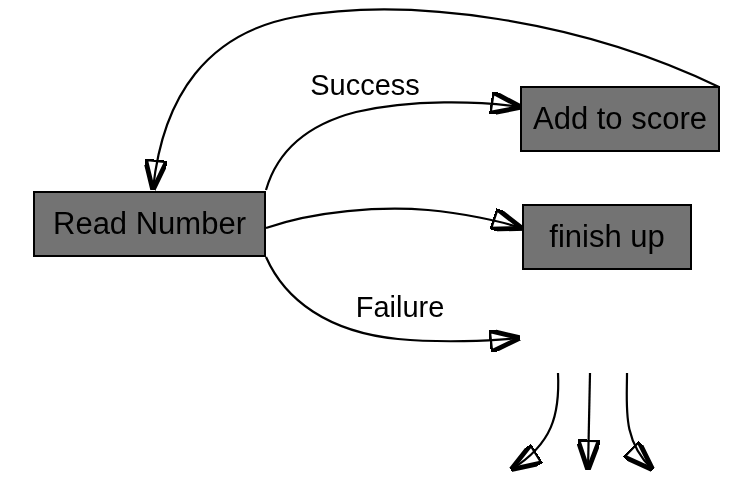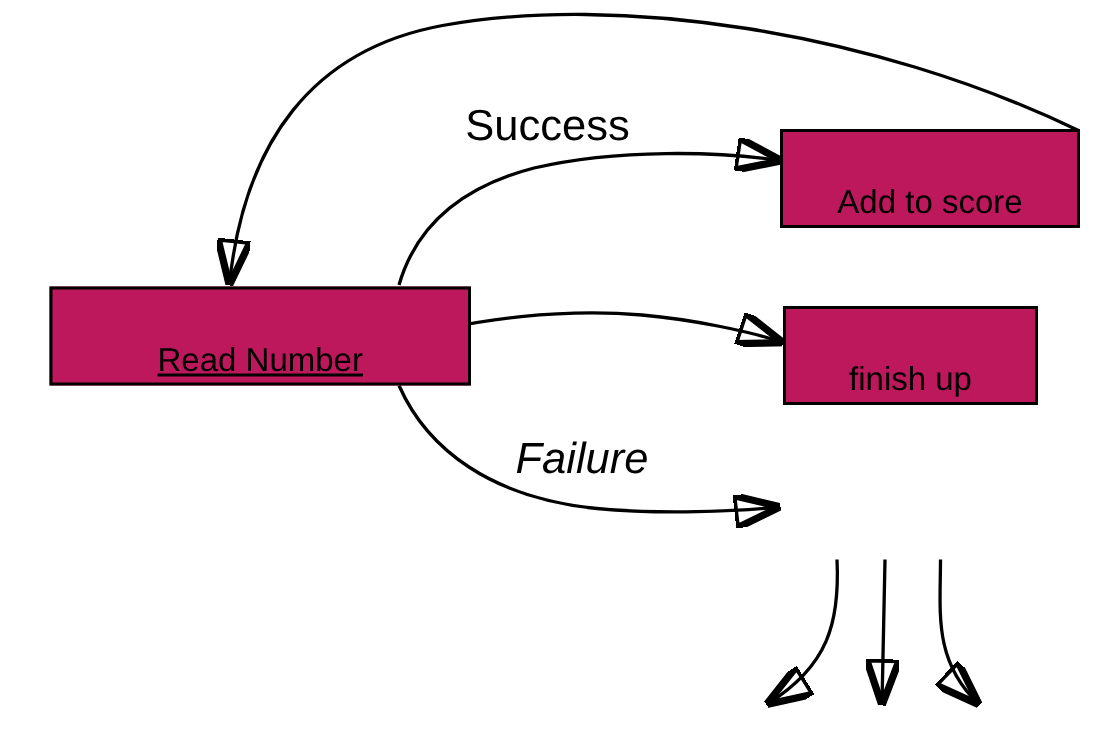--- a/index.html
+++ b/index.html
@@ -15,44 +15,44 @@
   .edges-svg {
     position: absolute;
     left: 0; top: 0;
     width: 736px; height: 493px;
   }
   .edges-svg path { fill: none; stroke: #000000; stroke-width: 2.2; }
   .node {
     position: absolute;
     box-sizing: border-box;
     border: 2.3px solid #000000;
-    background: #be185d;
+    background: #737373;
     display: flex;
     align-items: center;
-    justify-content: flex-end;
+    justify-content: center;
     flex-direction: column;
-    font-size: 22px;
+    font-size: 31px;
     line-height: 30px;
     text-align: center;
     white-space: nowrap;
   }
-  #node-read-number { left: 33px;  top: 191px; width: 281px; height: 66px; text-decoration: underline; }
+  #node-read-number { left: 33px;  top: 191px; width: 233px; height: 66px; }
   #node-add-to-score{ left: 520px; top: 86px;  width: 200px; height: 66px; }
   #node-finish-up   { left: 522px; top: 204px; width: 170px; height: 66px; }
   #node-clear-cin   { left: 520px; top: 307px; width: 174px; height: 67px; }
   .edge-label {
     position: absolute;
     transform: translate(-50%, -50%);
     font-size: 29px;
     line-height: 1;
     white-space: nowrap;
   }
   #label-success { left: 365px; top: 85px; }
   #label-eof     { left: 346px; top: 192px; }
-  #label-failure { left: 388px; top: 307px; font-style: italic; }
+  #label-failure { left: 400px; top: 307px; }
 </style>
 </head>
 <body>
 
 <div class="stage">
 
   <svg class="edges-svg" viewBox="0 0 736 493" xmlns="http://www.w3.org/2000/svg">
     <defs>
       <marker id="ah" viewBox="0 0 14 10" refX="13.4" refY="5" markerWidth="14" markerHeight="10" orient="auto">
         <path d="M 0 0 L 14 5 L 0 10 Z" fill="#000000" stroke="none"></path>

